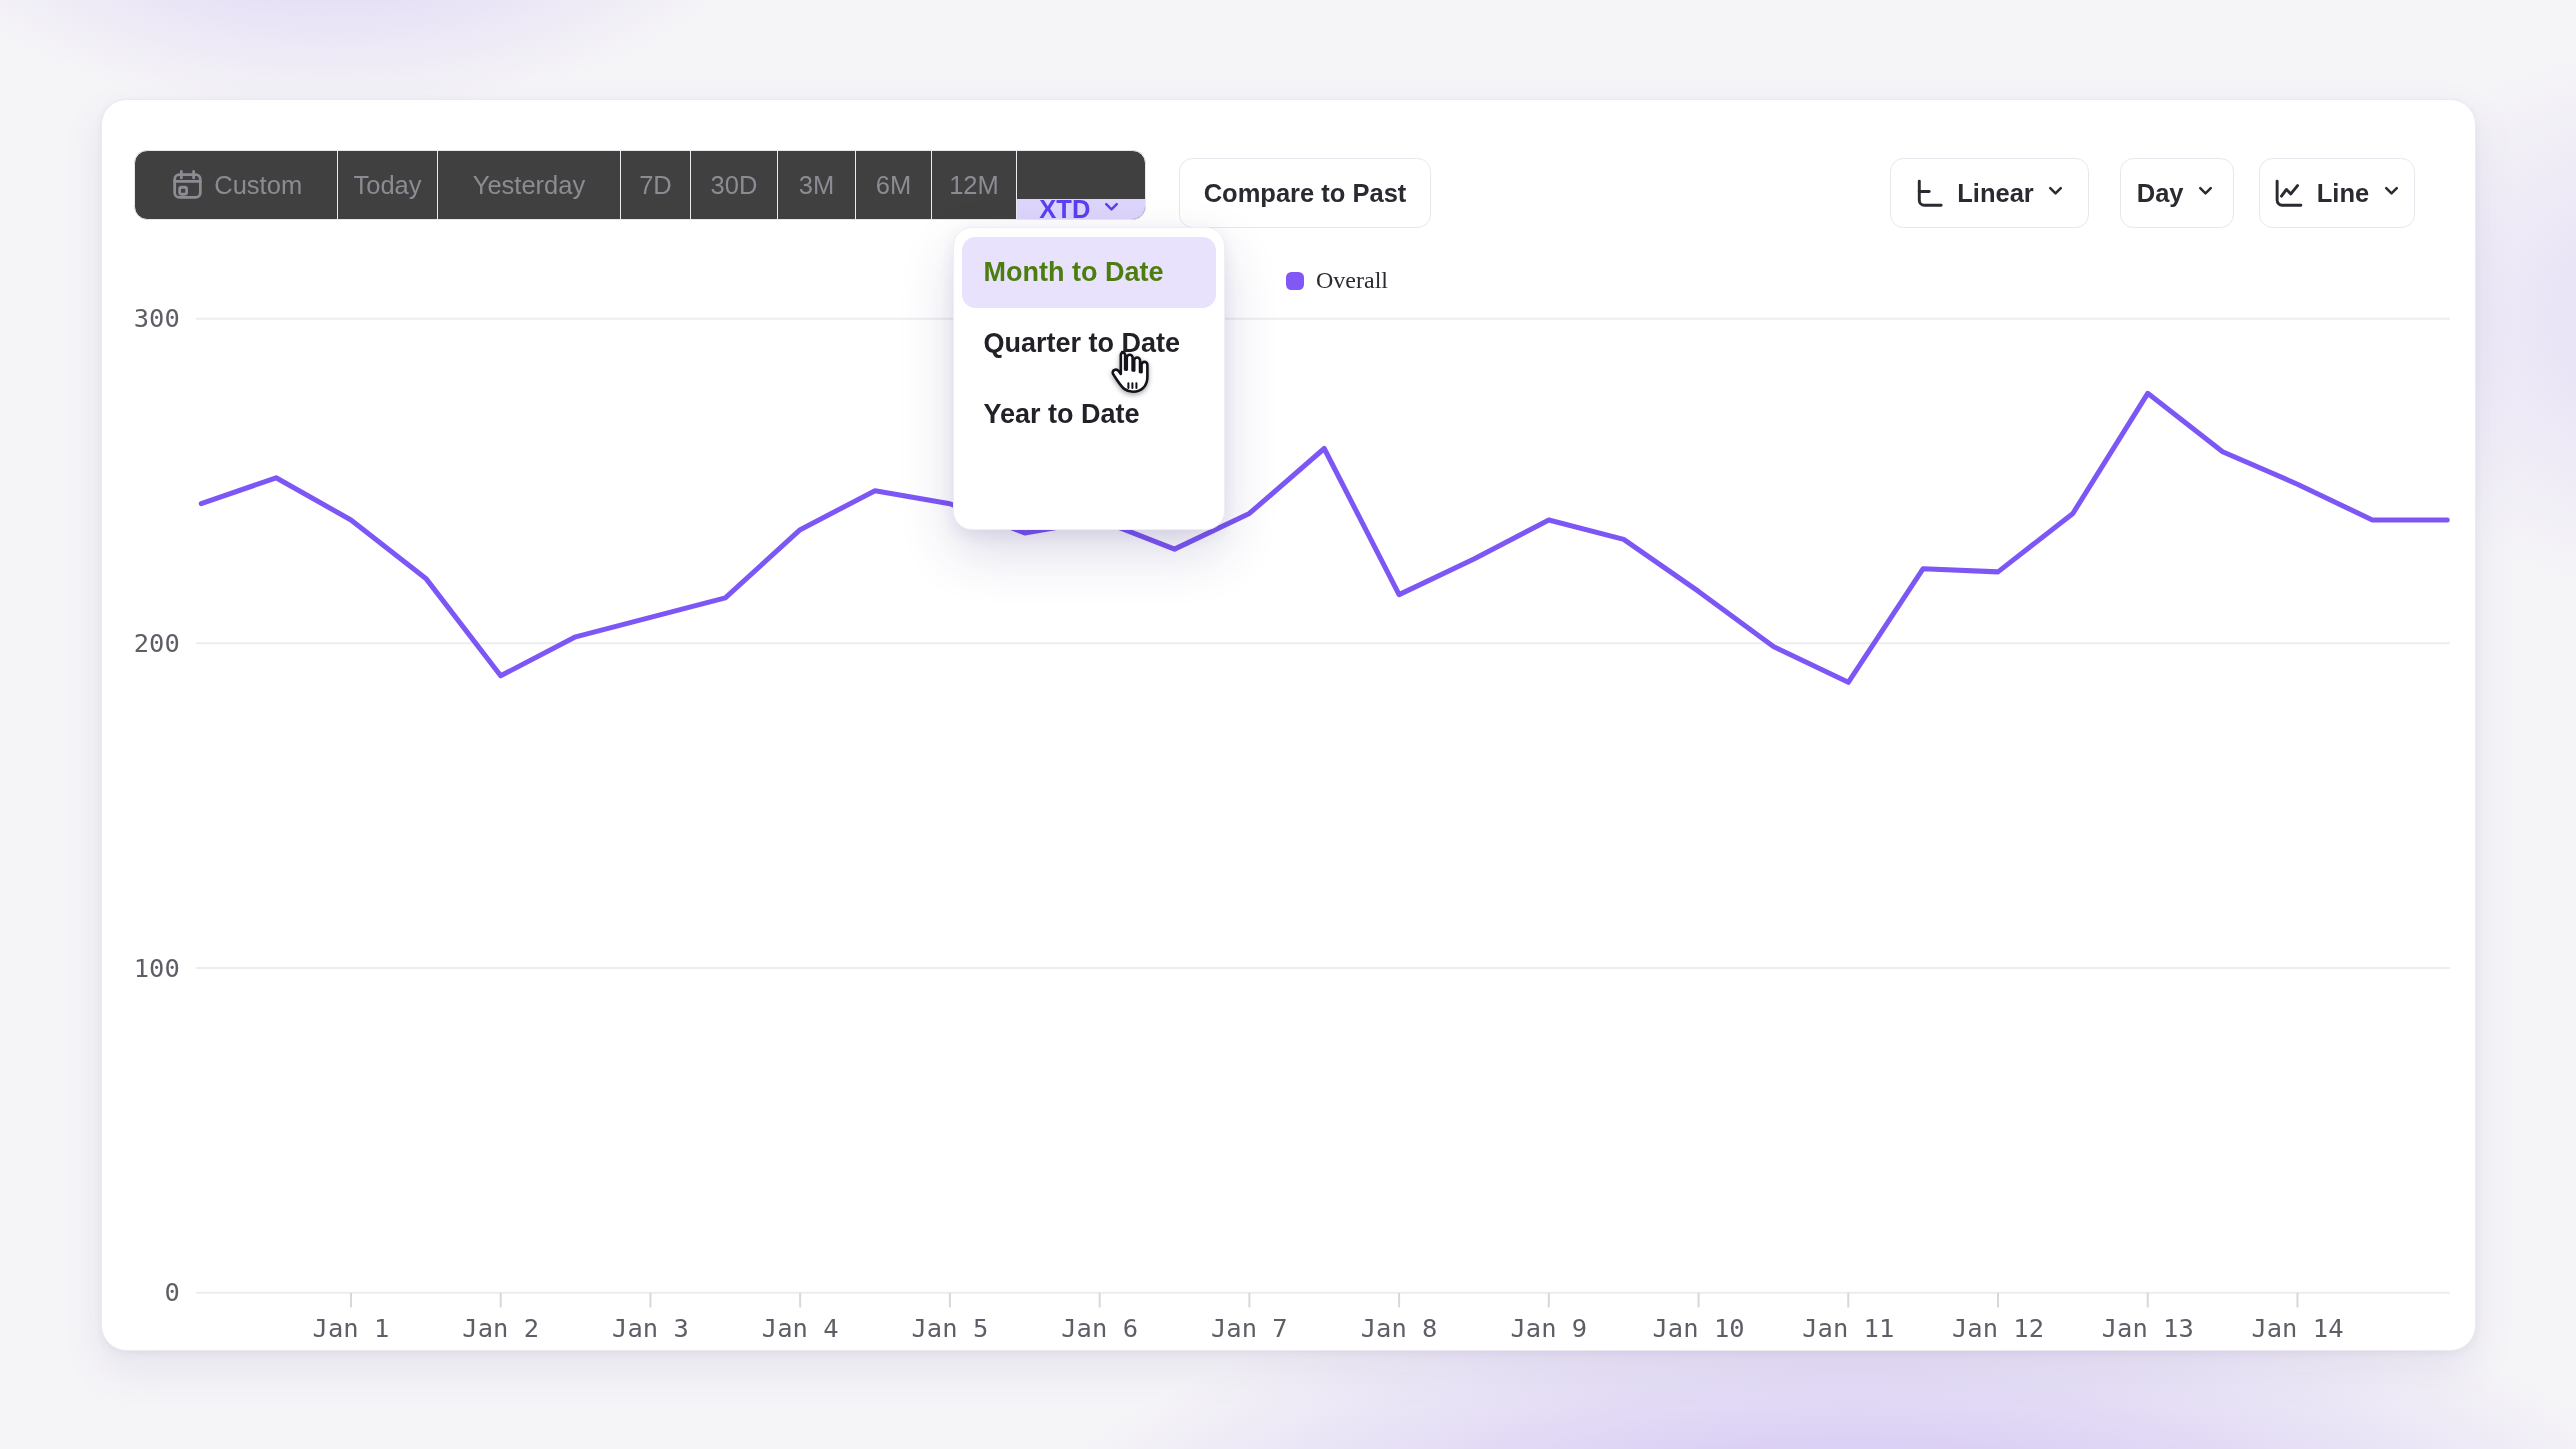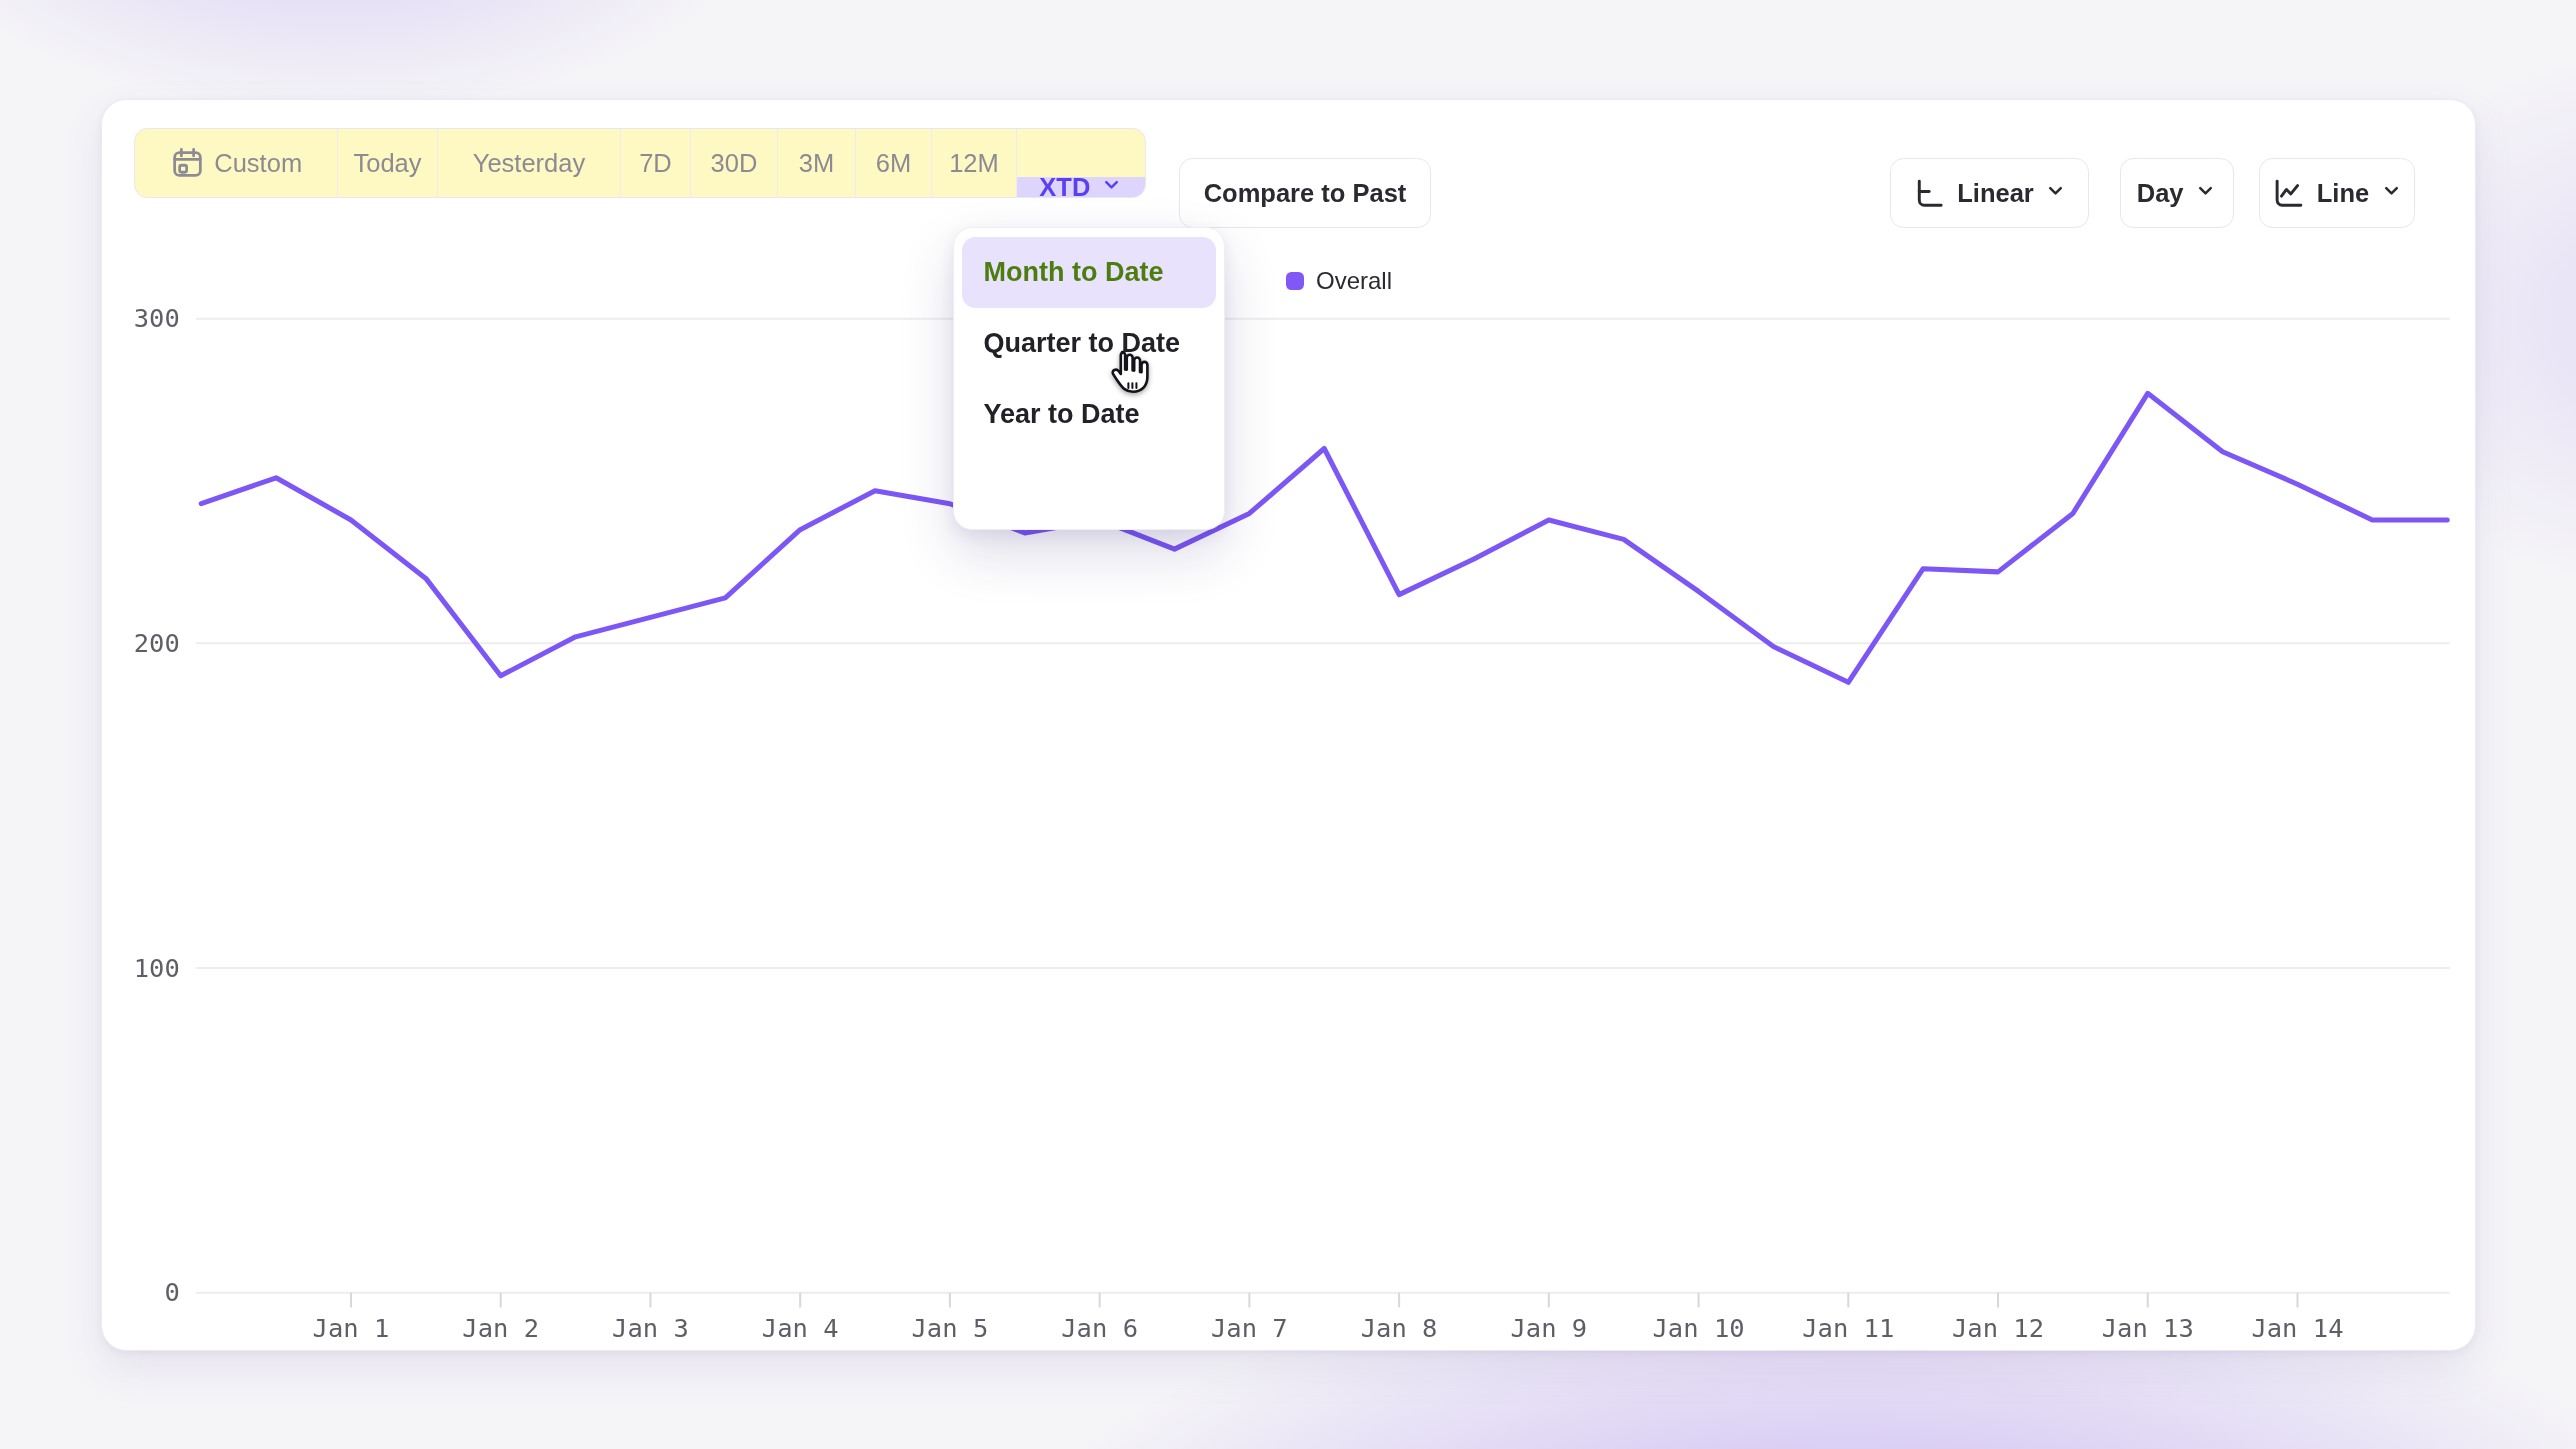--- a/index.html
+++ b/index.html
@@ -14,22 +14,22 @@
       linear-gradient(#f5f4f7,#f5f4f7);
   }
   .card{
     position:absolute;left:101px;top:99px;width:2375px;height:1252px;
     background:#ffffff;border:1.3px solid #eceaf0;border-radius:25.5px;box-sizing:border-box;
     box-shadow:0 17.4px 40px rgba(110,90,170,.10),0 2.7px 8px rgba(30,25,60,.05);
   }
   #chart-svg{position:absolute;left:0;top:0;z-index:2;}
   
   .range-group{
-    position:absolute;left:134px;top:128px;height:70px;z-index:3;display:flex;
-    background:#fef9c3;border:1.3px solid #e9e7ee;border-radius:13.4px;overflow:hidden;box-sizing:border-box;
+    position:absolute;left:134px;top:150px;height:70px;z-index:3;display:flex;
+    background:#404040;border:1.3px solid #e9e7ee;border-radius:13.4px;overflow:hidden;box-sizing:border-box;
   }
   .range-seg{
     display:flex;align-items:center;justify-content:center;gap:9.4px;box-sizing:border-box;
     border-right:1.3px solid #edebf1;color:#8c8b93;font-size:25.5px;font-weight:500;cursor:pointer;
     white-space:nowrap;
   }
   .range-seg:last-child{border-right:none;}
   .range-seg.selected{background:#ddd5fb;color:#5b3ff2;font-weight:700;margin-top:48px;}
   .range-seg .ico{display:flex;align-items:center;}
   .range-seg .ico svg{width:35px;height:35px;}
@@ -37,21 +37,21 @@
   
   .btn{
     position:absolute;top:134px;height:70px;z-index:3;display:flex;align-items:center;justify-content:center;
     gap:10.7px;background:#fff;border:1.3px solid #e8e6ec;border-radius:13.4px;box-sizing:border-box;
     font-size:25.5px;font-weight:700;color:#2b2a31;cursor:pointer;white-space:nowrap;margin-top:24px;
   }
   .btn .ico{display:flex;align-items:center;}
   .btn .ico svg{width:35px;height:35px;}
   .btn .chev svg{width:23px;height:23px;}
   
-  .legend{position:absolute;left:1286px;top:267px;display:flex;align-items:center;gap:12px;z-index:2;}
+  .legend{position:absolute;left:1286px;top:267px;display:flex;align-items:center;gap:12px;z-index:2;font-family:Liberation Serif, serif;}
   .legend-swatch{width:18px;height:18px;border-radius:5.4px;}
   .legend-label{font-size:24px;font-weight:500;color:#2b2a31;}
   
   .menu{
     position:absolute;left:953px;top:227px;width:272px;height:303px;z-index:5;box-sizing:border-box;
     background:#fff;border:0.7px solid #f0eef4;border-radius:19px;padding:9.4px 0;
     box-shadow:0 23px 54px rgba(45,30,110,.16),0 5.4px 14.8px rgba(45,30,110,.08);
     display:flex;flex-direction:column;
   }
   .menu-item{

